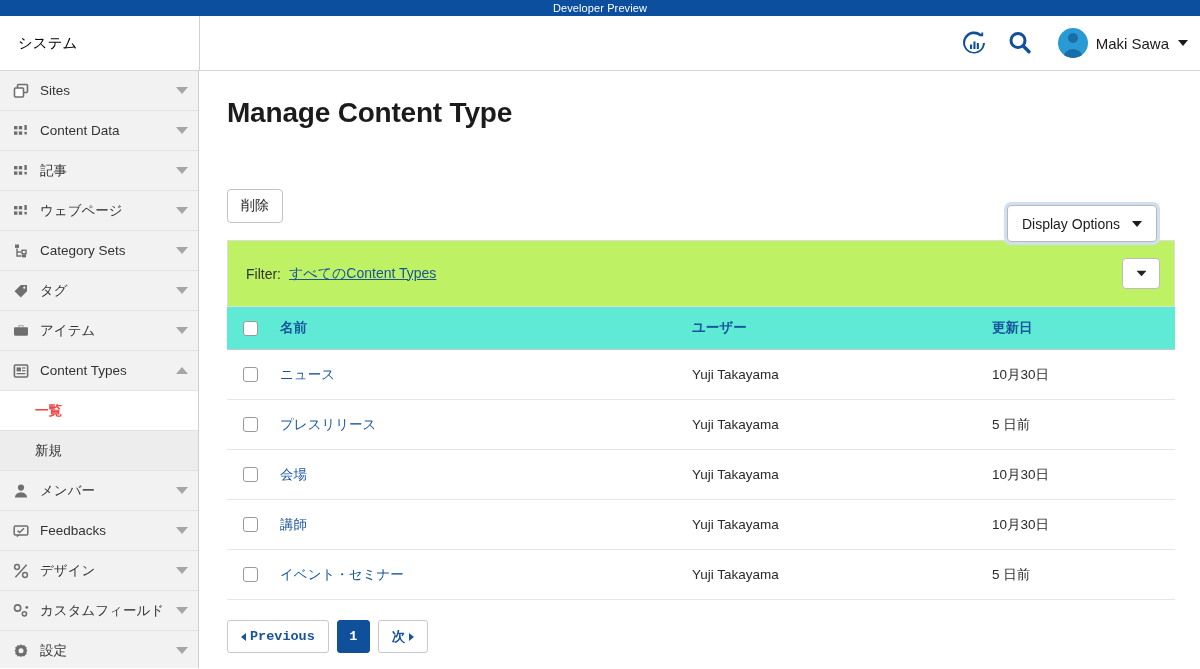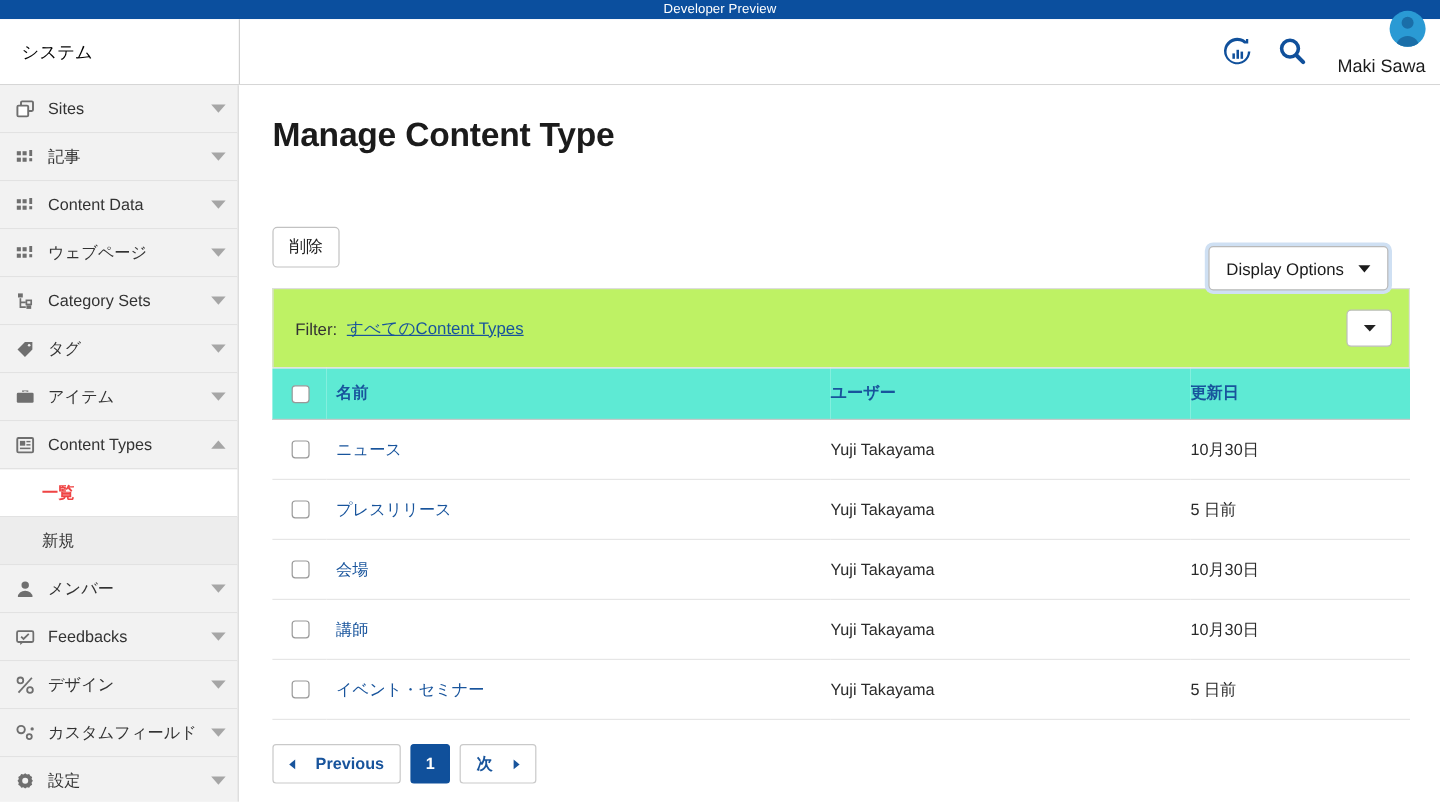--- a/index.html
+++ b/index.html
@@ -72,25 +72,24 @@
   .topbar-spacer { flex: 1 1 auto; }
   .topbar-right {
     display: flex;
     align-items: center;
     gap: 18px;
     padding-right: 12px;
   }
   .hdr-icon { display: flex; align-items: center; cursor: pointer; }
   .user-box {
     display: flex;
-    align-items: flex-end;
+    align-items: center;
     gap: 8px;
     margin-left: 6px;
     cursor: pointer;
-    flex-direction: column;
   }
   .avatar {
     width: 30px; height: 30px; border-radius: 50%;
     background: #2a9ad4;
     position: relative;
     overflow: hidden;
     flex: 0 0 30px;
   }
   .avatar::before {
     content:""; position:absolute; top:5px; left:50%;
@@ -303,23 +302,23 @@
     padding: 0 13px;
     border: 1px solid #c9c9c9;
     border-radius: 3px;
     background: #ffffff;
     color: #18549c;
     font-size: 13.5px;
     font-weight: bold;
     display: flex;
     align-items: center;
     justify-content: center;
-    gap: 17px;
-    cursor: pointer;
-    font-family: Liberation Sans, sans-serif;
+    gap: 4px;
+    cursor: pointer;
+    font-family: Liberation Mono, monospace;
   }
   .pg-btn.current {
     background: #10509b;
     border-color: #10509b;
     color: #ffffff;
     padding: 0;
     width: 33px;
   }
   .tri-left {
     width:0;height:0;
@@ -389,35 +388,35 @@
         <span class="ico">
           <svg width="16" height="16" viewBox="0 0 16 16">
             <rect x="1" y="3" width="3.4" height="3.4" fill="#6f6f6f"></rect>
             <rect x="5.8" y="3" width="3.4" height="3.4" fill="#6f6f6f"></rect>
             <rect x="11.4" y="2" width="2.4" height="5" fill="#6f6f6f"></rect>
             <rect x="1" y="8.4" width="3.4" height="3.4" fill="#6f6f6f"></rect>
             <rect x="5.8" y="8.4" width="3.4" height="3.4" fill="#6f6f6f"></rect>
             <rect x="11.4" y="8.8" width="2.4" height="2.6" fill="#6f6f6f"></rect>
           </svg>
         </span>
-        <span class="nav-label">記事</span>
+        <span class="nav-label">Content Data</span>
         <span class="nav-arrow down"></span>
       </div>
       <div class="nav-item">
         <span class="ico">
           <svg width="16" height="16" viewBox="0 0 16 16">
             <rect x="1" y="3" width="3.4" height="3.4" fill="#6f6f6f"></rect>
             <rect x="5.8" y="3" width="3.4" height="3.4" fill="#6f6f6f"></rect>
             <rect x="11.4" y="2" width="2.4" height="5" fill="#6f6f6f"></rect>
             <rect x="1" y="8.4" width="3.4" height="3.4" fill="#6f6f6f"></rect>
             <rect x="5.8" y="8.4" width="3.4" height="3.4" fill="#6f6f6f"></rect>
             <rect x="11.4" y="8.8" width="2.4" height="2.6" fill="#6f6f6f"></rect>
           </svg>
         </span>
-        <span class="nav-label">Content Data</span>
+        <span class="nav-label">記事</span>
         <span class="nav-arrow down"></span>
       </div>
       <div class="nav-item">
         <span class="ico">
           <svg width="16" height="16" viewBox="0 0 16 16">
             <rect x="1" y="3" width="3.4" height="3.4" fill="#6f6f6f"></rect>
             <rect x="5.8" y="3" width="3.4" height="3.4" fill="#6f6f6f"></rect>
             <rect x="11.4" y="2" width="2.4" height="5" fill="#6f6f6f"></rect>
             <rect x="1" y="8.4" width="3.4" height="3.4" fill="#6f6f6f"></rect>
             <rect x="5.8" y="8.4" width="3.4" height="3.4" fill="#6f6f6f"></rect>

